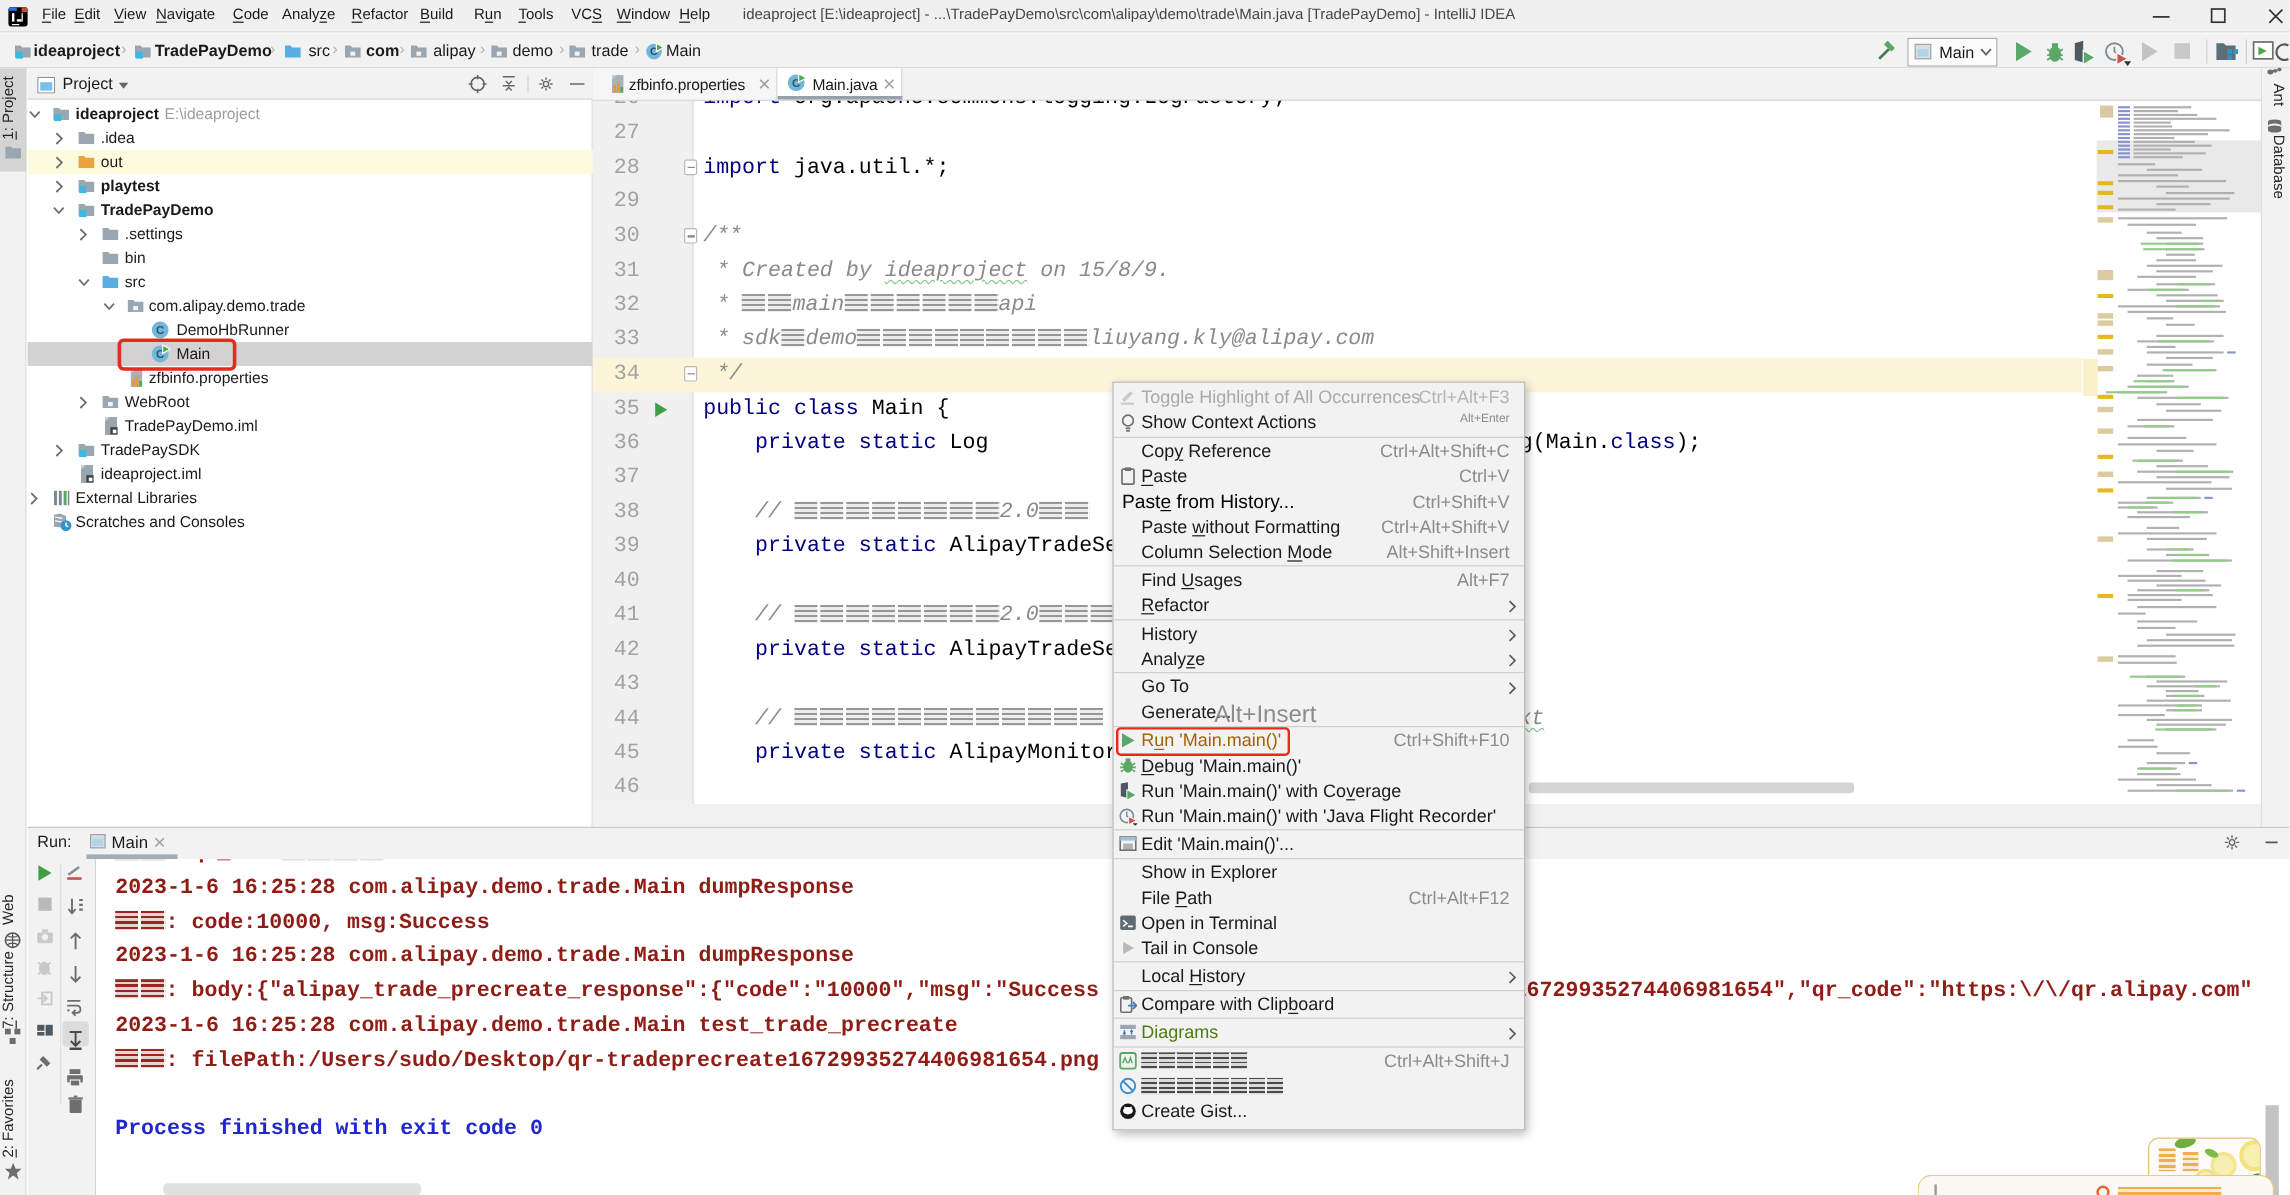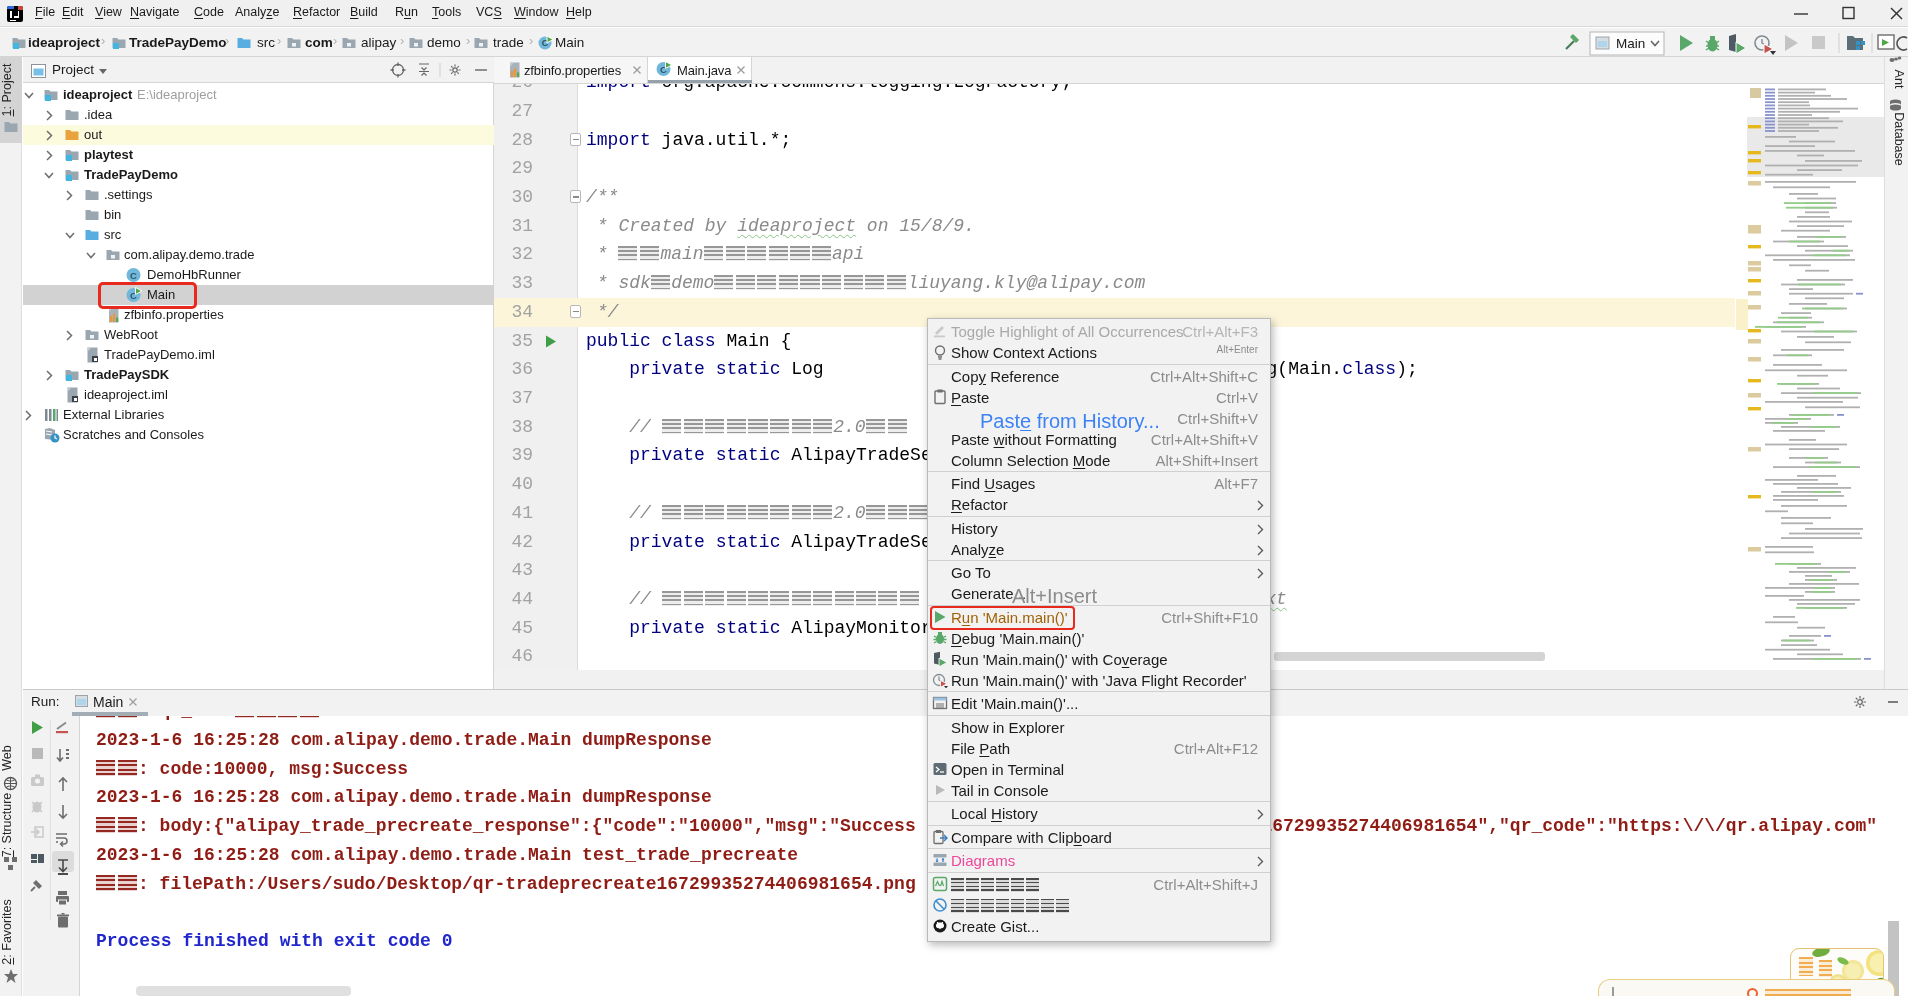--- a/index.html
+++ b/index.html
@@ -33,20 +33,21 @@
     <span class="a" style="left:130px;top:0"><u>N</u>avigate</span>
     <span class="a" style="left:194px;top:0"><u>C</u>ode</span>
     <span class="a" style="left:235px;top:0">Analy<u>z</u>e</span>
     <span class="a" style="left:293px;top:0"><u>R</u>efactor</span>
     <span class="a" style="left:350px;top:0"><u>B</u>uild</span>
     <span class="a" style="left:395px;top:0">R<u>u</u>n</span>
     <span class="a" style="left:432px;top:0"><u>T</u>ools</span>
     <span class="a" style="left:476px;top:0">VC<u>S</u></span>
     <span class="a" style="left:514px;top:0"><u>W</u>indow</span>
     <span class="a" style="left:566px;top:0"><u>H</u>elp</span>
+    <span class="a" style="left:619px;top:0;color:#464646;font-size:12.5px">ideaproject [E:\ideaproject] - ...\TradePayDemo\src\com\alipay\demo\trade\Main.java [TradePayDemo] - IntelliJ IDEA</span>
   </div>
 <svg class="a" style="left:1790px;top:6px" width="118" height="16" viewBox="0 0 118 16">
 <line x1="4" y1="8" x2="18" y2="8" stroke="#333" stroke-width="1.4"></line>
 <rect x="53" y="1.5" width="11" height="11" fill="none" stroke="#333" stroke-width="1.4"></rect>
 <line x1="101" y1="2" x2="112" y2="13" stroke="#333" stroke-width="1.4"></line>
 <line x1="112" y1="2" x2="101" y2="13" stroke="#333" stroke-width="1.4"></line>
 </svg>
 <div class="a" style="left:0;top:28px;width:1908px;height:29px;background:#f2f2f2;border-bottom:1px solid #d5d5d5"></div>
 <div>
     <svg class="a" style="left:12px;top:36px" width="14" height="13" viewBox="0 0 14 13">
@@ -288,21 +289,21 @@
     <rect x="9" y="11" width="3" height="3" fill="#fff"></rect>
   </svg>
 <span class="a" style="left:104px;top:347px;font-size:13px;font-weight:normal;color:#1a1a1a">TradePayDemo.iml</span>
 <svg class="a" style="left:46px;top:370px" width="7" height="11">
     <path d="M1 1 L5.5 5.5 L1 10" stroke="#6e6e6e" stroke-width="1.5" fill="none"></path>
   </svg>
 <svg class="a" style="left:64.5px;top:368px" width="14" height="13" viewBox="0 0 14 13">
     <path d="M0.5 2 L5 2 L6.5 3.5 L13.5 3.5 L13.5 12 L0.5 12 Z" fill="#9aa7b0"></path>
     <rect x="1" y="7" width="6" height="6" fill="#40b6e0"></rect>
   </svg>
-<span class="a" style="left:84px;top:367px;font-size:13px;font-weight:bold;color:#1a1a1a">TradePaySDK</span>
+<span class="a" style="left:84px;top:367px;font-size:13px;font-weight:normal;color:#1a1a1a">TradePaySDK</span>
 <svg class="a" style="left:64.5px;top:387px" width="15" height="16" viewBox="0 0 15 16">
     <path d="M2.5 0.5 L12.5 0.5 L12.5 15.5 L2.5 15.5 Z" fill="#9aa7b0"></path>
     <path d="M2.5 0.5 L6.5 0.5 L2.5 4.5 Z" fill="#c6ced4"></path>
     <rect x="7" y="9" width="6" height="6" fill="#3b3f45"></rect>
     <rect x="9" y="11" width="3" height="3" fill="#fff"></rect>
   </svg>
 <span class="a" style="left:84px;top:387px;font-size:13px;font-weight:normal;color:#1a1a1a">ideaproject.iml</span>
 <svg class="a" style="left:25px;top:410px" width="7" height="11">
     <path d="M1 1 L5.5 5.5 L1 10" stroke="#6e6e6e" stroke-width="1.5" fill="none"></path>
   </svg>
@@ -715,21 +716,21 @@
 <div class="a" style="left:951px;top:367.7px;font-size:15px;color:#1a1a1a;white-space:nowrap">Cop<u>y</u> Reference</div>
 <div class="a" style="left:927px;top:367.7px;width:331px;font-size:15px;color:#8c8c8c;text-align:right">Ctrl+Alt+Shift+C</div>
 <div class="a" style="left:932px;top:388.5px;width:16px;height:16px">
     <svg width="16" height="16" viewBox="0 0 16 16">
       <rect x="3" y="2" width="10" height="12.5" rx="1" fill="none" stroke="#6e6e6e" stroke-width="1.4"></rect>
       <rect x="5.5" y="0.5" width="5" height="3" fill="#6e6e6e"></rect>
     </svg>
   </div>
 <div class="a" style="left:951px;top:388.7px;font-size:15px;color:#1a1a1a;white-space:nowrap"><u>P</u>aste</div>
 <div class="a" style="left:927px;top:388.7px;width:331px;font-size:15px;color:#8c8c8c;text-align:right">Ctrl+V</div>
-<div class="a" style="left:980px;top:409.7px;font-size:20px;color:#3b82f6;white-space:nowrap">Past<u>e</u> from History...</div>
+<div class="a" style="left:935px;top:409.7px;font-size:16px;color:#000000;white-space:nowrap">Past<u>e</u> from History...</div>
 <div class="a" style="left:927px;top:409.7px;width:331px;font-size:15px;color:#8c8c8c;text-align:right">Ctrl+Shift+V</div>
 <div class="a" style="left:951px;top:430.7px;font-size:15px;color:#1a1a1a;white-space:nowrap">Paste <u>w</u>ithout Formatting</div>
 <div class="a" style="left:927px;top:430.7px;width:331px;font-size:15px;color:#8c8c8c;text-align:right">Ctrl+Alt+Shift+V</div>
 <div class="a" style="left:951px;top:451.7px;font-size:15px;color:#1a1a1a;white-space:nowrap">Column Selection <u>M</u>ode</div>
 <div class="a" style="left:927px;top:451.7px;width:331px;font-size:15px;color:#8c8c8c;text-align:right">Alt+Shift+Insert</div>
 <div class="a" style="left:928px;top:471.2px;width:342px;height:1px;background:#d0d0d0"></div>
 <div class="a" style="left:951px;top:475.2px;font-size:15px;color:#1a1a1a;white-space:nowrap">Find <u>U</u>sages</div>
 <div class="a" style="left:927px;top:475.2px;width:331px;font-size:15px;color:#8c8c8c;text-align:right">Alt+F7</div>
 <div class="a" style="left:951px;top:496.2px;font-size:15px;color:#1a1a1a;white-space:nowrap"><u>R</u>efactor</div>
 <svg class="a" style="left:1257px;top:500.0px" width="7" height="11">
@@ -828,21 +829,21 @@
 <div class="a" style="left:951px;top:828.7px;font-size:15px;color:#1a1a1a;white-space:nowrap">Compare with Clip<u>b</u>oard</div>
 <div class="a" style="left:928px;top:848.2px;width:342px;height:1px;background:#d0d0d0"></div>
 <div class="a" style="left:932px;top:852.0px;width:16px;height:16px">
     <svg width="16" height="16" viewBox="0 0 16 16">
       <rect x="1.5" y="2" width="13" height="3.5" fill="#9aa7b0"></rect>
       <rect x="1.5" y="10.5" width="13" height="3.5" fill="#9aa7b0"></rect>
       <path d="M5 6.5 V10 M11 6.5 V10" stroke="#3d7dc0" stroke-width="1.3"></path>
       <path d="M4 8.5 L5 10 L6 8.5 M10 8 L11 6.5 L12 8" fill="none" stroke="#3d7dc0" stroke-width="1"></path>
     </svg>
   </div>
-<div class="a" style="left:951px;top:852.2px;font-size:15px;color:#ec4899;white-space:nowrap">Diagrams</div>
+<div class="a" style="left:951px;top:852.2px;font-size:15px;color:#4d7c0f;white-space:nowrap">Diagrams</div>
 <svg class="a" style="left:1257px;top:856.0px" width="7" height="11">
     <path d="M1 1 L5.5 5.5 L1 10" stroke="#5a5a5a" stroke-width="1.4" fill="none"></path>
   </svg>
 <div class="a" style="left:928px;top:871.7px;width:342px;height:1px;background:#d0d0d0"></div>
 <div class="a" style="left:932px;top:875.5px;width:16px;height:16px">
     <svg width="16" height="16" viewBox="0 0 16 16">
       <rect x="1.5" y="1.5" width="13" height="13" rx="2" fill="none" stroke="#59a869" stroke-width="1.5"></rect>
       <path d="M3.5 10 L5.5 5.5 L7.5 10 M6 8.2 H7 M8.5 10 L10 5.5 L11.5 10" stroke="#59a869" stroke-width="1.2" fill="none"></path>
     </svg>
   </div>

